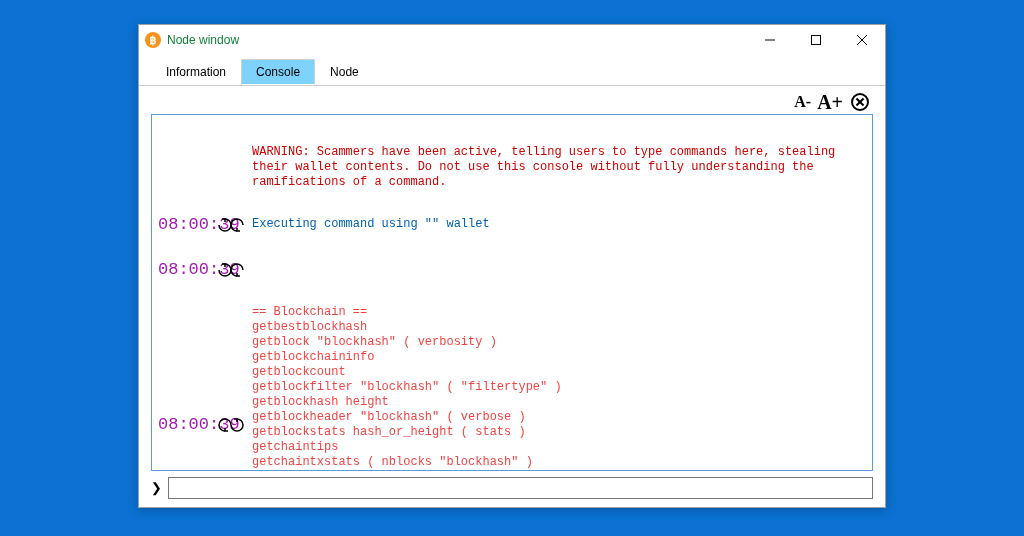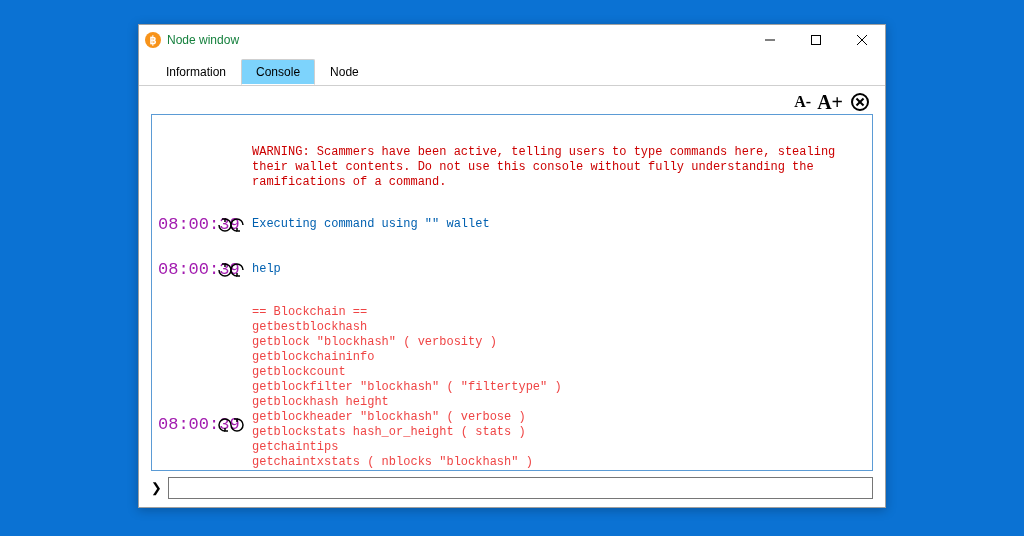--- a/index.html
+++ b/index.html
@@ -293,21 +293,20 @@
           <div class="dir">
             <svg viewBox="0 0 14 14">
                 <path d="M7 1 A6 6 0 1 1 1 7" fill="none" stroke="#000" stroke-width="1.5"></path>
                 <path d="M4 1 L7 1 L7 4" fill="none" stroke="#000" stroke-width="1.5"></path>
               </svg>
             <svg viewBox="0 0 14 14" style="margin-left:-2px;">
                 <path d="M7 13 A6 6 0 1 1 13 7" fill="none" stroke="#000" stroke-width="1.5"></path>
                 <path d="M10 13 L7 13 L7 10" fill="none" stroke="#000" stroke-width="1.5"></path>
               </svg>
           </div>
-          <div class="msg cmd">help</div>
         </div>
 
         <div class="row">
           <div class="ts">08:00:39</div>
           <div class="dir">
             <svg viewBox="0 0 14 14">
                 <path d="M7 13 A6 6 0 1 1 13 7" fill="none" stroke="#000" stroke-width="1.5"></path>
                 <path d="M10 13 L7 13 L7 10" fill="none" stroke="#000" stroke-width="1.5"></path>
               </svg>
             <svg viewBox="0 0 14 14" style="margin-left:-2px;">

